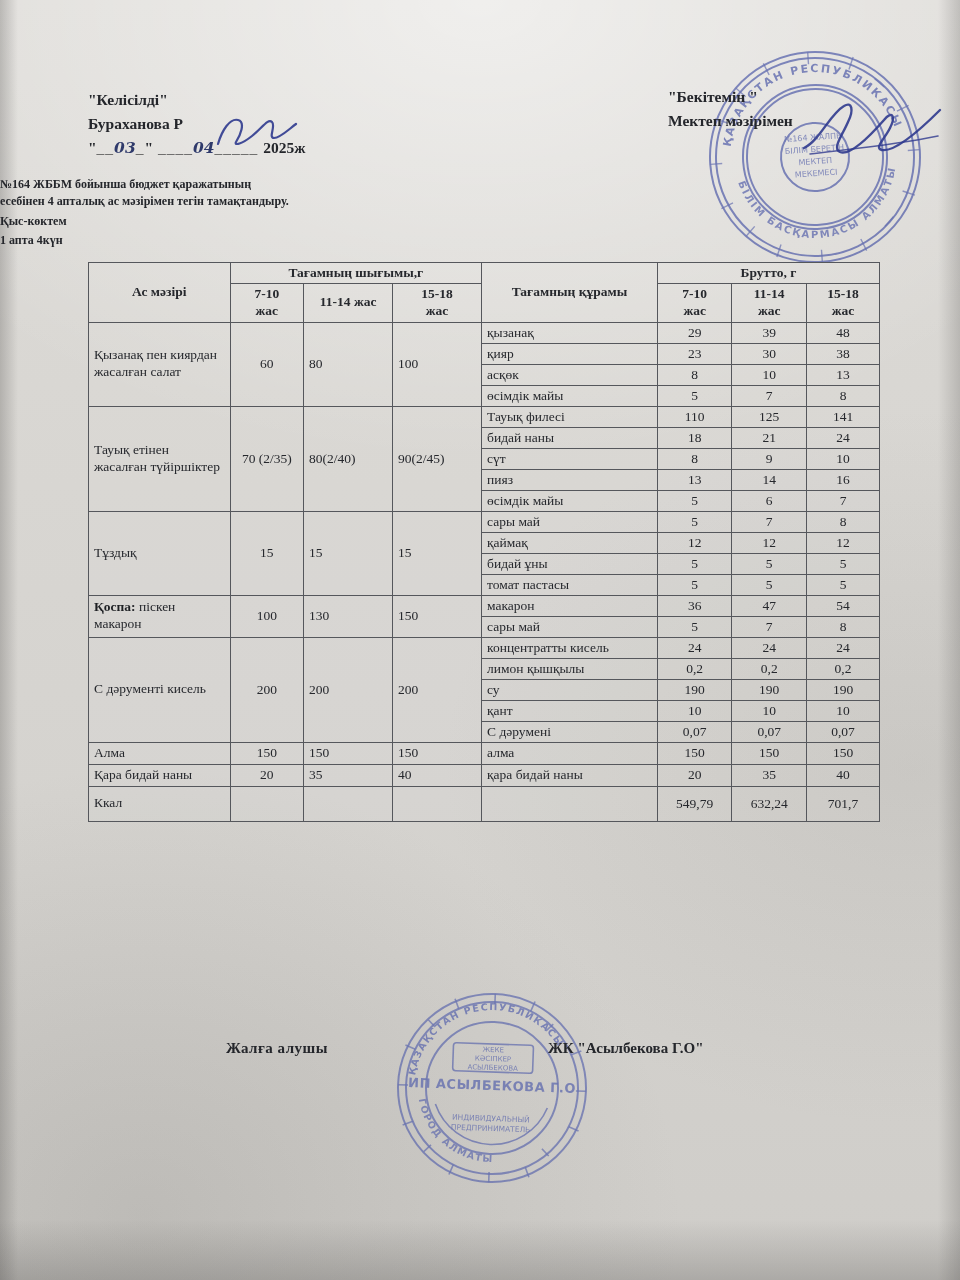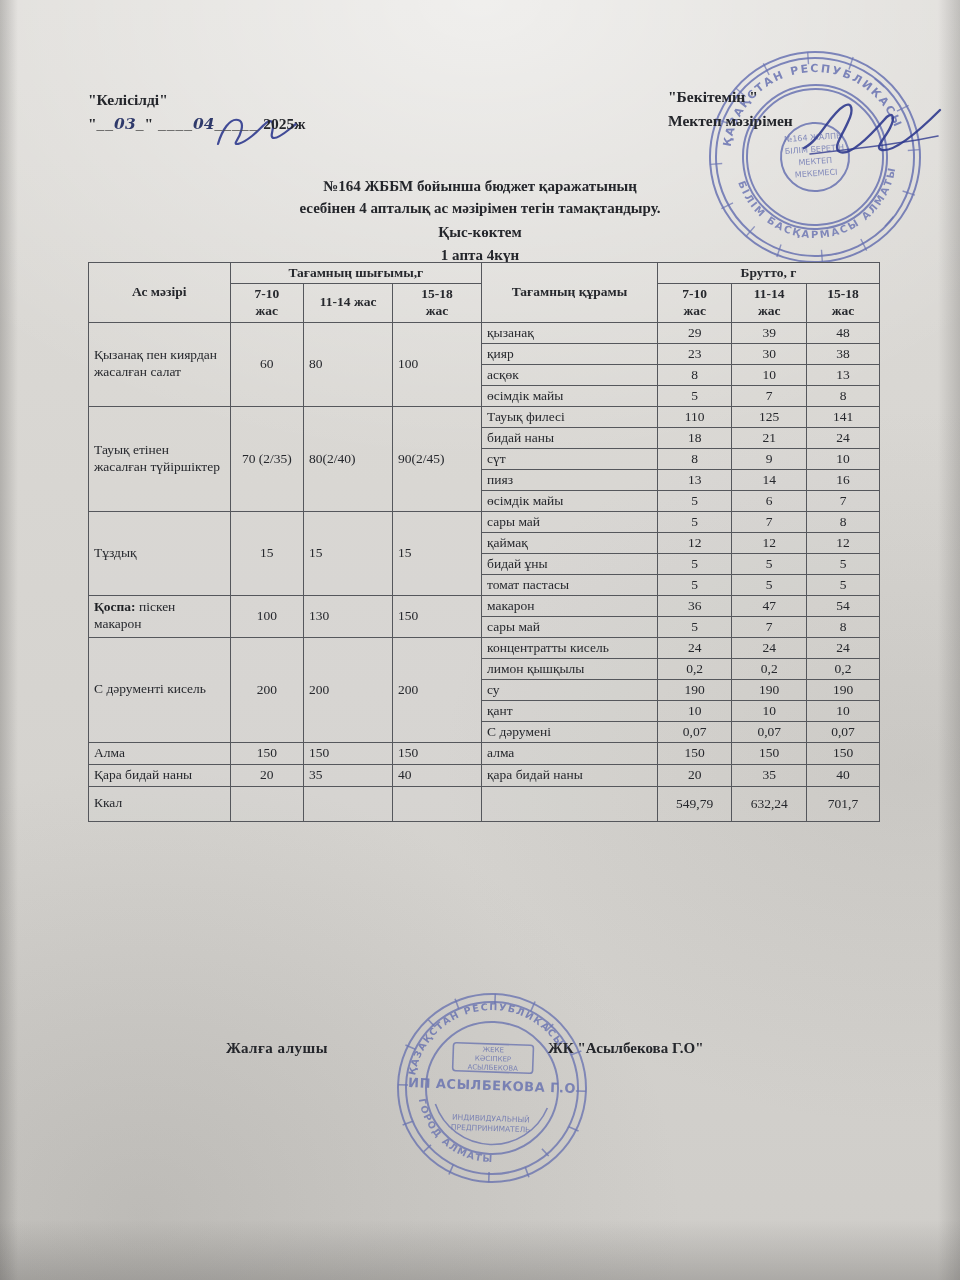--- a/index.html
+++ b/index.html
@@ -27,22 +27,22 @@
   .edge-b{position:absolute;left:0;bottom:0;width:100%;height:60px;
     background:linear-gradient(0deg,rgba(80,78,76,.28),rgba(0,0,0,0));}
 
   
   .hdr-left{position:absolute;left:88px;top:88px;width:330px;font-size:15.5px;font-weight:bold;line-height:1.55;}
   .hdr-right{position:absolute;left:668px;top:85px;width:280px;font-size:15.5px;font-weight:bold;line-height:1.55;}
   .hand{font-family:"DejaVu Serif", serif;font-style:italic;color:#2f3a6b;font-weight:bold;}
   .dateline{white-space:nowrap;}
   .dots{letter-spacing:1px;color:#4a4a4a;font-weight:normal;}
 
-  .title{position:absolute;left:0;top:176px;width:960px;text-align:center;
-         font-size:15px;font-weight:bold;line-height:1.45;}
+  .title{position:absolute;left:0;top:176px;width:960px;text-align:left;
+         font-size:12px;font-weight:bold;line-height:1.45;}
   .title .l1{display:block;}
   .title .l2{display:block;}
   .title .l3{display:block;margin-top:2px;}
   .title .l4{display:block;margin-top:2px;}
 
   
   table.menu{
     position:absolute;left:88px;top:262px;width:792px;
     border-collapse:collapse;
     font-size:13.5px;
@@ -190,20 +190,21 @@
   </svg>
 </div>
 <div class="sig sig-med">
   <svg viewBox="0 0 90 40" width="90" height="40">
     <path d="M6,32 C10,18 18,6 26,8 C34,10 28,24 24,30 C22,34 30,32 40,24 C50,16 56,6 60,10 C64,14 56,26 62,26 C68,26 76,18 84,12" fill="none" stroke="#2f3a8e" stroke-width="2.2" stroke-linecap="round" opacity="0.9"></path>
   </svg>
 </div>
 
 <div class="hdr-left">
   <div>"Келісілді"</div>
+  <div>Бураханова Р</div>
   <div class="dateline">
     <span>"</span><span class="dots">__</span><span class="hand">03</span><span class="dots">_</span><span>"</span><span class="dots"> ____</span><span class="hand">04</span><span class="dots">_____ </span><span>2025ж</span>
   </div>
 </div>
 
 <div class="hdr-right">
   <div>"Бекітемін "</div>
   <div>Мектеп мәзірімен</div>
 </div>
 

